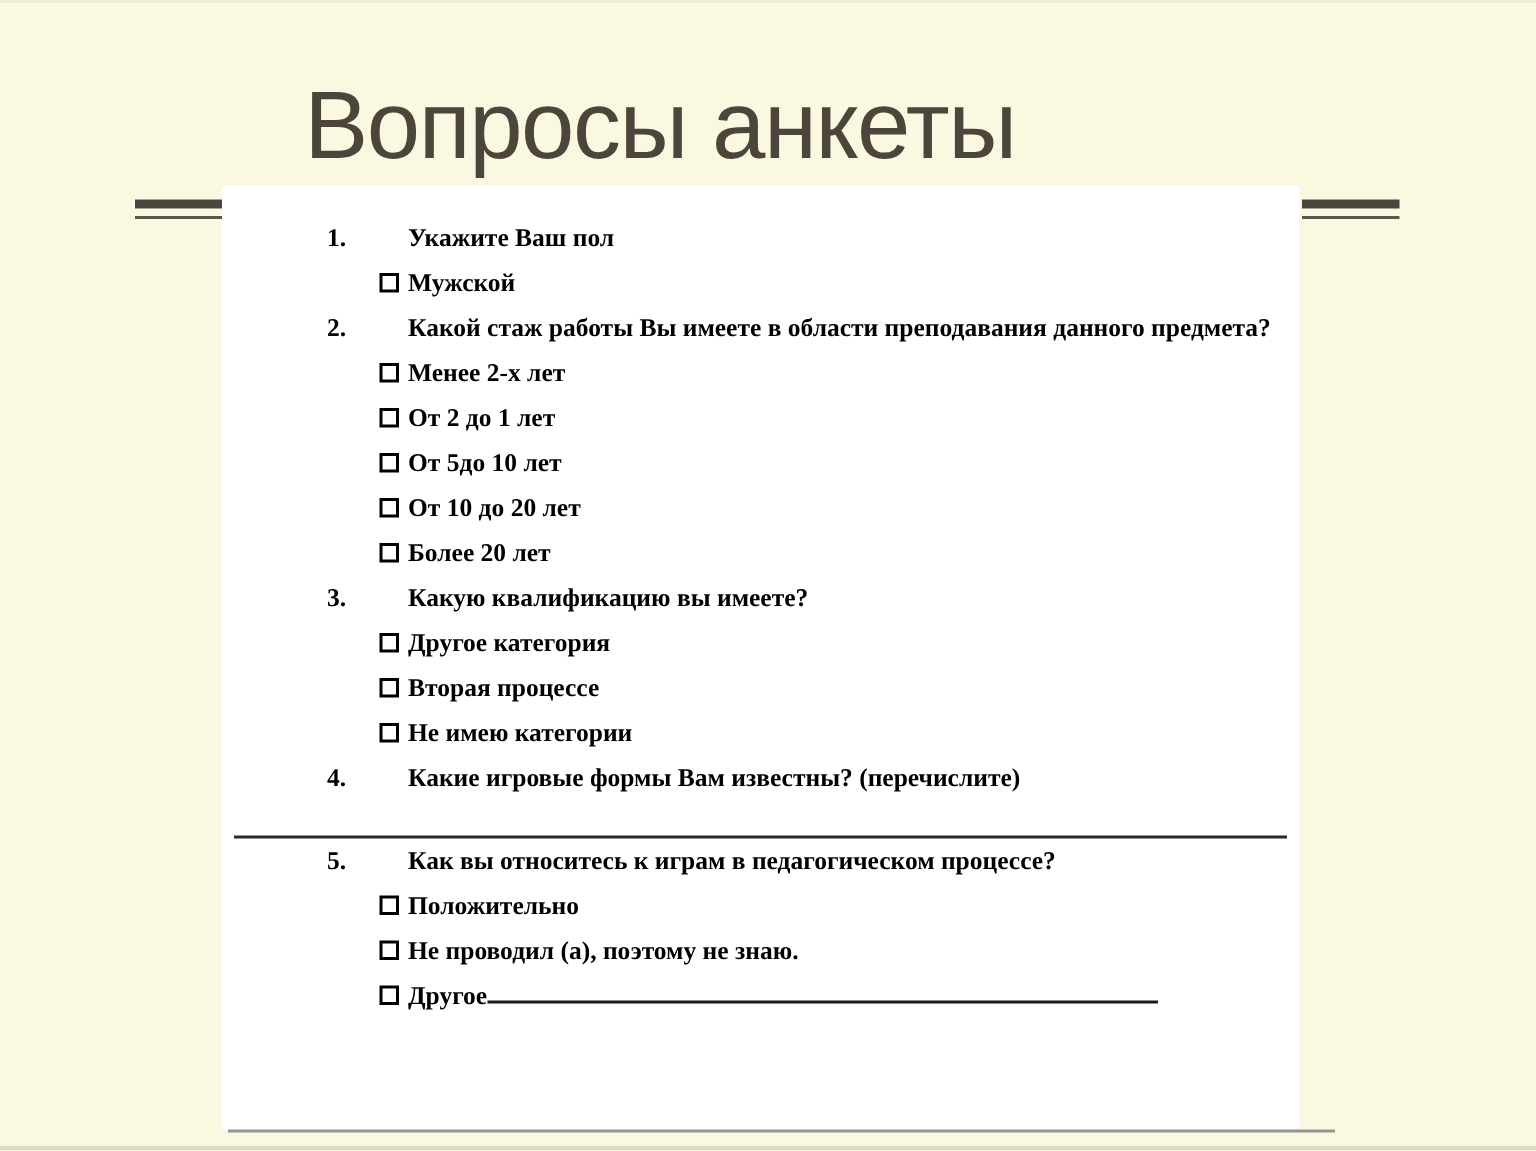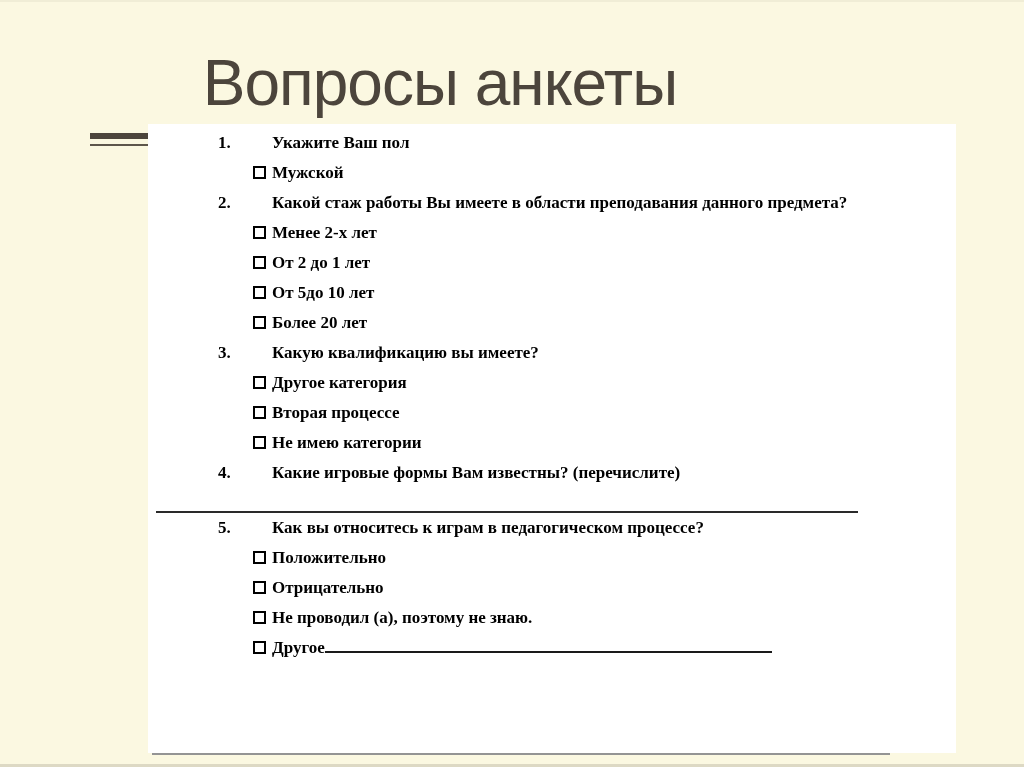--- a/index.html
+++ b/index.html
@@ -23,24 +23,24 @@
     font-family: "Liberation Sans", sans-serif;
     font-size: 64px; line-height: 70px; font-weight: 400;
     color: #4c453c; letter-spacing: -1px;
   }
   .deco-line { position: absolute; background: #4c453c; }
   .deco-left-thick  { left: 90px;  top: 133px; width: 58px; height: 6px; }
   .deco-left-thin   { left: 90px;  top: 144px; width: 60px; height: 2px; background: #5d564b; }
   .deco-right-thick { left: 868px; top: 133px; width: 65px; height: 6px; }
   .deco-right-thin  { left: 868px; top: 144px; width: 65px; height: 2px; background: #5d564b; }
   .doc-panel {
-    position: absolute; left: 148px; top: 124px; width: 808px; height: 629px;
+    position: absolute; left: 148px; top: 124px; width: 718px; height: 629px;
     background: #ffffff;
     overflow: hidden;
-    padding-top: 4px;
+    padding-top: 20px;
     color: #000;
     font-size: 17px;
     font-weight: 600;
   }
   .doc-bottom-line {
     position: absolute; left: 152px; top: 753px; width: 738px; height: 2px;
     background: #949494;
   }
   .q-row, .opt-row { height: 30px; line-height: 30px; white-space: nowrap; }
   .q-num {
@@ -76,29 +76,29 @@
 <div class="deco-line deco-right-thick"></div>
 <div class="deco-line deco-right-thin"></div>
 
 <div class="doc-panel" id="doc-panel">
     <div class="q-row"><span class="q-num">1.</span><span class="q-text">Укажите Ваш пол</span></div>
     <div class="opt-row"><span class="checkbox"></span><span>Мужской</span></div>
     <div class="q-row"><span class="q-num">2.</span><span class="q-text">Какой стаж работы Вы имеете в области преподавания данного предмета?</span></div>
     <div class="opt-row"><span class="checkbox"></span><span>Менее 2-х лет</span></div>
     <div class="opt-row"><span class="checkbox"></span><span>От 2 до 1 лет</span></div>
     <div class="opt-row"><span class="checkbox"></span><span>От 5до 10 лет</span></div>
+    <div class="opt-row"><span class="checkbox"></span><span>От 10 до 20 лет</span></div>
     <div class="opt-row"><span class="checkbox"></span><span>Более 20 лет</span></div>
     <div class="q-row"><span class="q-num">3.</span><span class="q-text">Какую квалификацию вы имеете?</span></div>
     <div class="opt-row"><span class="checkbox"></span><span>Другое категория</span></div>
     <div class="opt-row"><span class="checkbox"></span><span>Вторая процессе</span></div>
     <div class="opt-row"><span class="checkbox"></span><span>Не имею категории</span></div>
     <div class="q-row"><span class="q-num">4.</span><span class="q-text">Какие игровые формы Вам известны? (перечислите)</span></div>
     <div class="answer-line-block"></div>
     <div class="q-row"><span class="q-num">5.</span><span class="q-text">Как вы относитесь к играм в педагогическом процессе?</span></div>
     <div class="opt-row"><span class="checkbox"></span><span>Положительно</span></div>
-    <div class="opt-row"><span class="checkbox"></span><span>Отрицательно</span></div>
     <div class="opt-row"><span class="checkbox"></span><span>Не проводил (а), поэтому не знаю.</span></div>
     <div class="opt-row"><span class="checkbox"></span><span>Другое</span><span class="inline-blank"></span></div>
   </div>
 
 <div class="doc-bottom-line"></div>
 
 <div class="bottom-edge"></div>
 
 </body></html>

